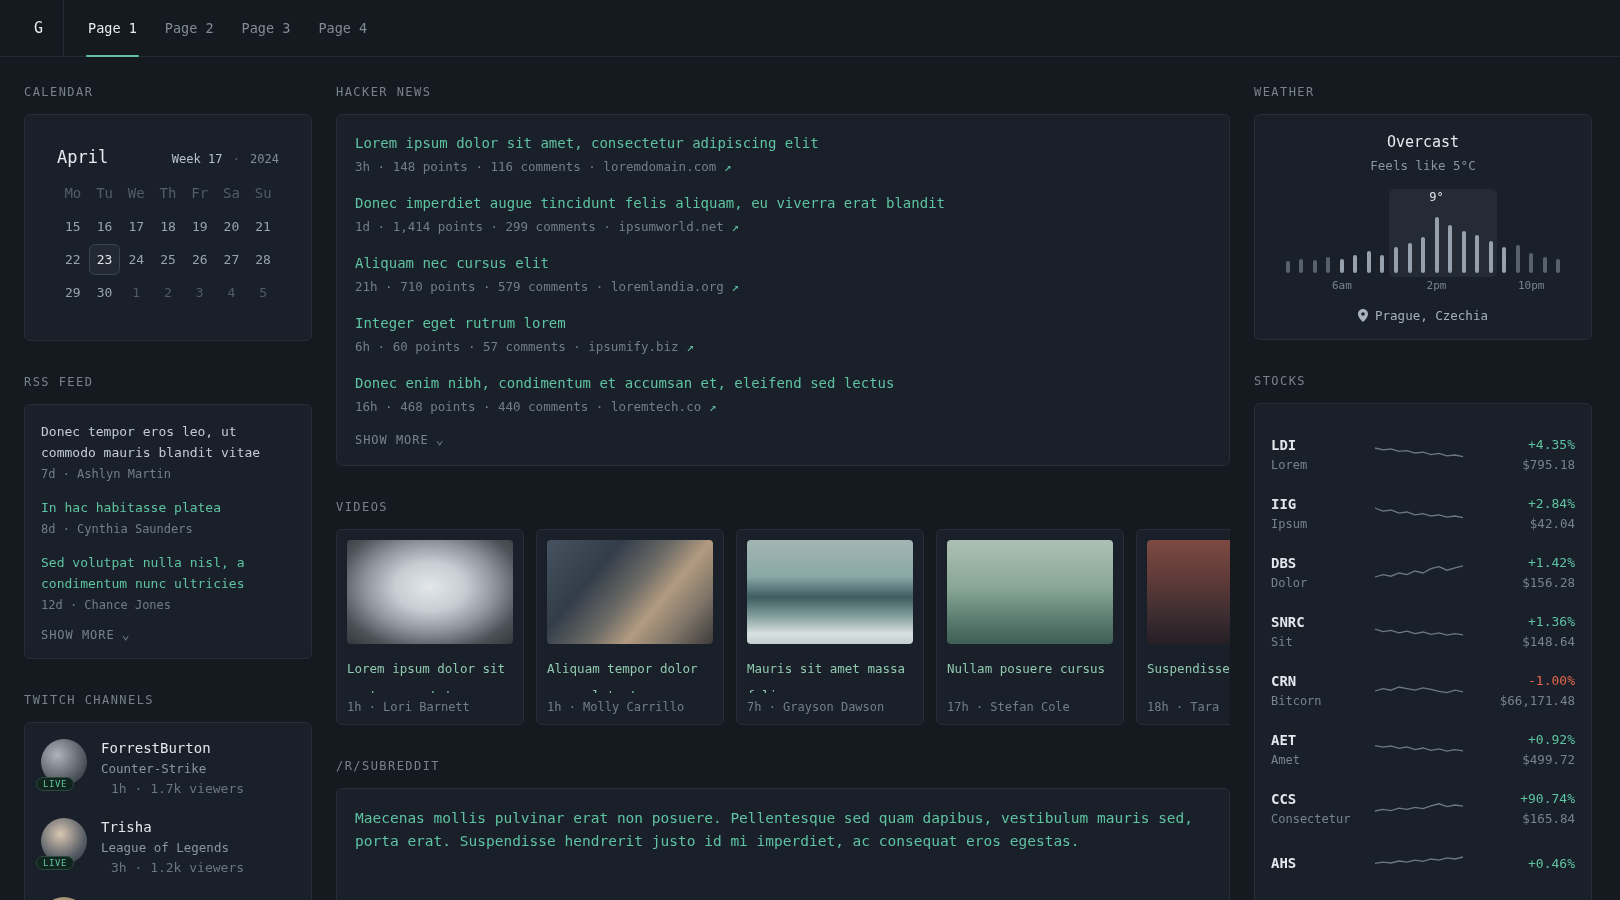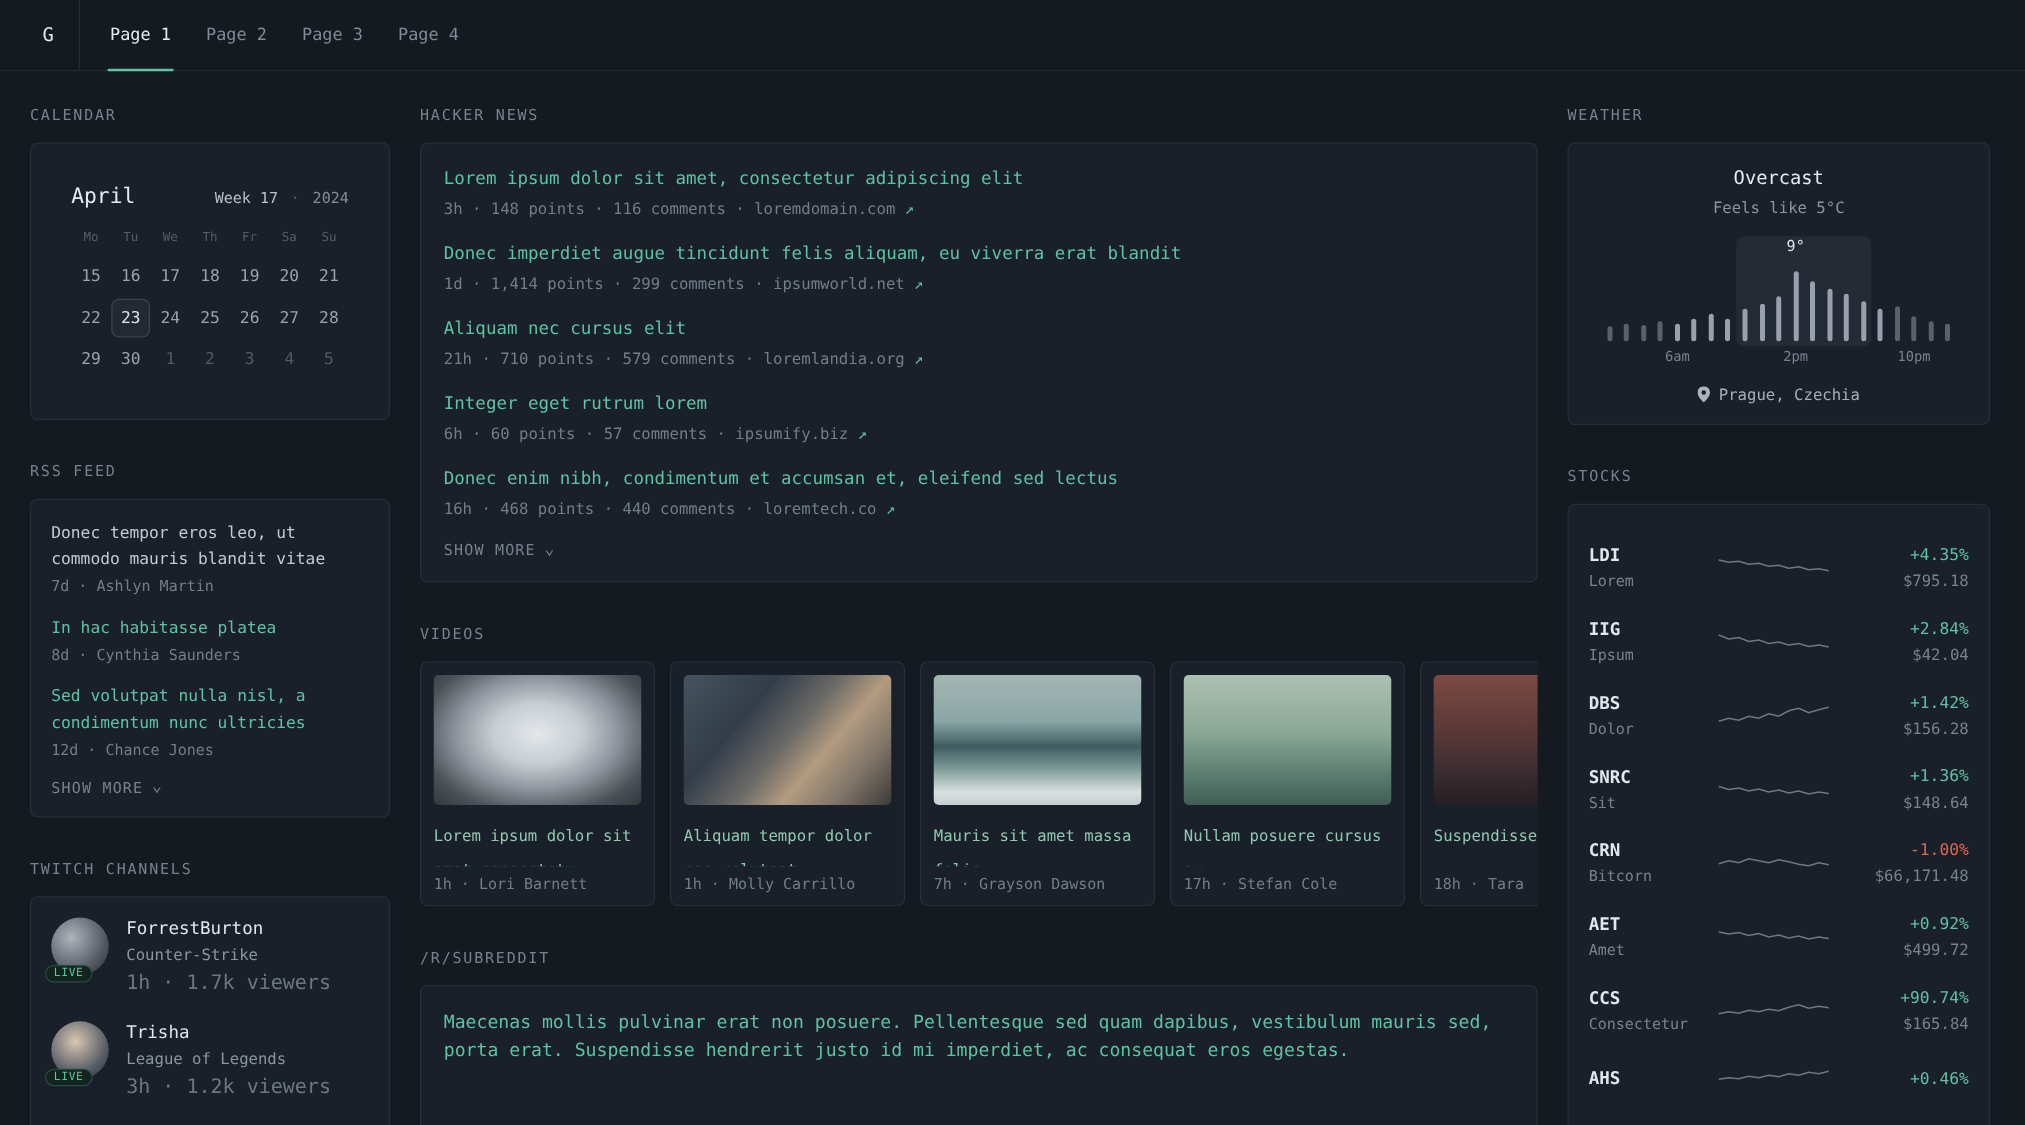--- a/index.html
+++ b/index.html
@@ -34,21 +34,21 @@
 
   
   .cal { padding:32px; }
   .cal-top { display:flex; justify-content:space-between; align-items:baseline; margin-bottom:10px; }
   .cal-month { font-size:17px; color:#e6eaef; }
   .cal-range { font-size:12px; }
   .cal-range .wk { color:#b9c1c9; }
   .cal-range .sep { color:#5a636d; margin:0 3px; }
   .cal-range .yr { color:#828c97; }
   .cal-grid { display:grid; grid-template-columns:repeat(7,1fr); row-gap:2px; text-align:center; }
-  .cal-dow { font-size:10px; color:#535d67; padding:8px 0; }
+  .cal-dow { font-size:14px; color:#535d67; padding:8px 0; }
   .cal-day { font-size:13px; color:#99a3ad; padding:7px 0; border-radius:6px; border:1px solid transparent; }
   .cal-day.out { color:#525b65; }
   .cal-day.today { border-color:#3a434e; background:#222933; color:#dfe4ea; }
 
   
   .feed { padding:16px; }
   .feed-item { margin-bottom:16px; }
   .feed-title { display:block; color:var(--accent,#5ec3a1); font-size:13px; line-height:21px; cursor:pointer; }
   .feed-title.muted { color:#c3cad2; }
   .feed-meta { color:#737d88; font-size:12px; margin-top:4px; }
@@ -59,21 +59,21 @@
   .tw-row:last-child { margin-bottom:10px; }
   .tw-av-wrap { position:relative; width:46px; height:46px; flex:0 0 auto; }
   .tw-av { width:46px; height:46px; border-radius:50%; }
   .av-1 { background:radial-gradient(circle at 35% 35%, #aeb4ba, #4a5058 70%, #2b3039); }
   .av-2 { background:radial-gradient(circle at 42% 35%, #d9c7b2, #575d66 62%, #272c35); }
   .av-3 { background:radial-gradient(circle at 42% 40%, #e3d3b8, #8a7a62 65%, #4a4236); }
   .live { position:absolute; left:-5px; bottom:-6px; background:#11241e; color:var(--accent,#5ec3a1);
           border:1px solid #2a4a3d; font-size:9px; letter-spacing:.06em; padding:1px 6px; border-radius:8px; }
   .tw-name { font-size:14px; color:#e2e7ec; padding-top:1px; }
   .tw-game { font-size:12.5px; color:#8b95a0; margin-top:5px; }
-  .tw-meta { font-size:16px; color:#6c7681; margin-top:5px; }
+  .tw-meta { font-size:13px; color:#6c7681; margin-top:5px;margin-left:10px; }
 
   
   .hn { padding:18px; }
   .hn-item { margin-bottom:19px; }
   .hn-title { display:block; color:var(--accent,#5ec3a1); font-size:14px; line-height:20px; cursor:pointer; }
   .item-meta { color:#737d88; font-size:12.5px; margin-top:6px; }
   .item-meta .dom { color:#737d88; cursor:pointer; }
   .item-meta .ext { color:var(--accent,#5ec3a1); }
 
   

